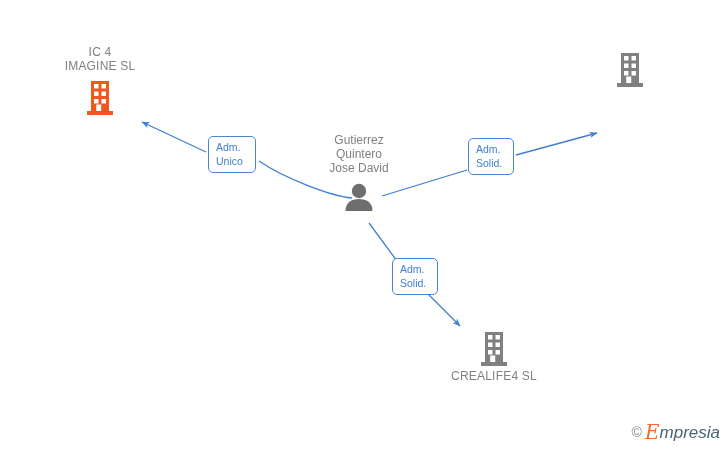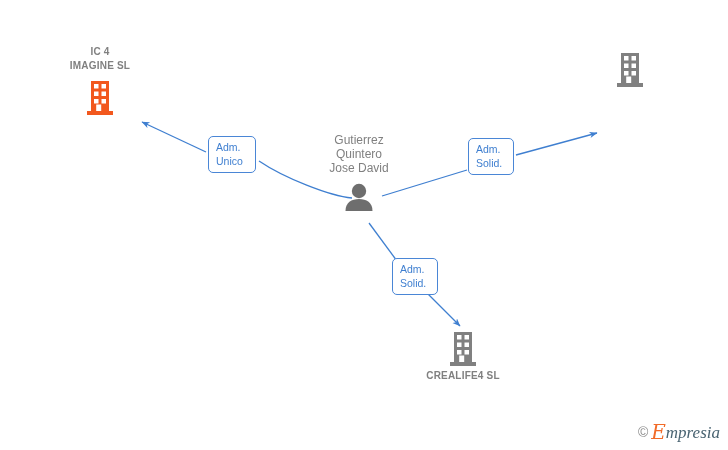--- a/index.html
+++ b/index.html
@@ -27,43 +27,43 @@
     pointer-events: none;
   }
 
   
   .node {
     position: absolute;
     text-align: center;
     width: 150px;
   }
   .node-label {
-    font-size: 10px;
-    font-weight: bold;
+    font-size: 12px;
+    font-weight: normal;
     color: #808080;
     line-height: 14px;
     letter-spacing: 0.2px;
     white-space: pre-line;
   }
   .node-label.plain {
     font-weight: normal;
     font-size: 12px;
     letter-spacing: 0;
   }
   .icon-wrap {
     display: flex;
     justify-content: center;
     align-items: flex-end;
   }
 
   
   #node-ic4        { left: 25px;  top: 45px;  }
   #node-talleres   { left: 555px; top: 45px;  }
   #node-person     { left: 284px; top: 133px; }
-  #node-crealife   { left: 388px; top: 332px; }
+  #node-crealife   { left: 419px; top: 332px; }
 
   #node-ic4 .icon-wrap      { margin-top: 8px; }
   #node-talleres .icon-wrap { margin-top: 8px; }
   #node-person .icon-wrap   { margin-top: 8px; }
   #node-crealife .icon-wrap { margin-bottom: 3px; }
 
   
   .edge-label {
     position: absolute;
     box-sizing: border-box;
@@ -97,21 +97,21 @@
     line-height: 1;
   }
   #watermark .wm-e {
     font-family: "DejaVu Serif", serif;
     font-style: italic;
     font-size: 20px;
     color: #f26b28;
     line-height: 1;
   }
   #watermark .wm-rest {
-    font-family: Liberation Serif, serif;
+    font-family: Liberation Sans, sans-serif;
     font-style: italic;
     font-size: 17px;
     color: #4a6472;
     line-height: 1;
     margin-left: -3px;
   }
 </style>
 </head>
 <body>
 

